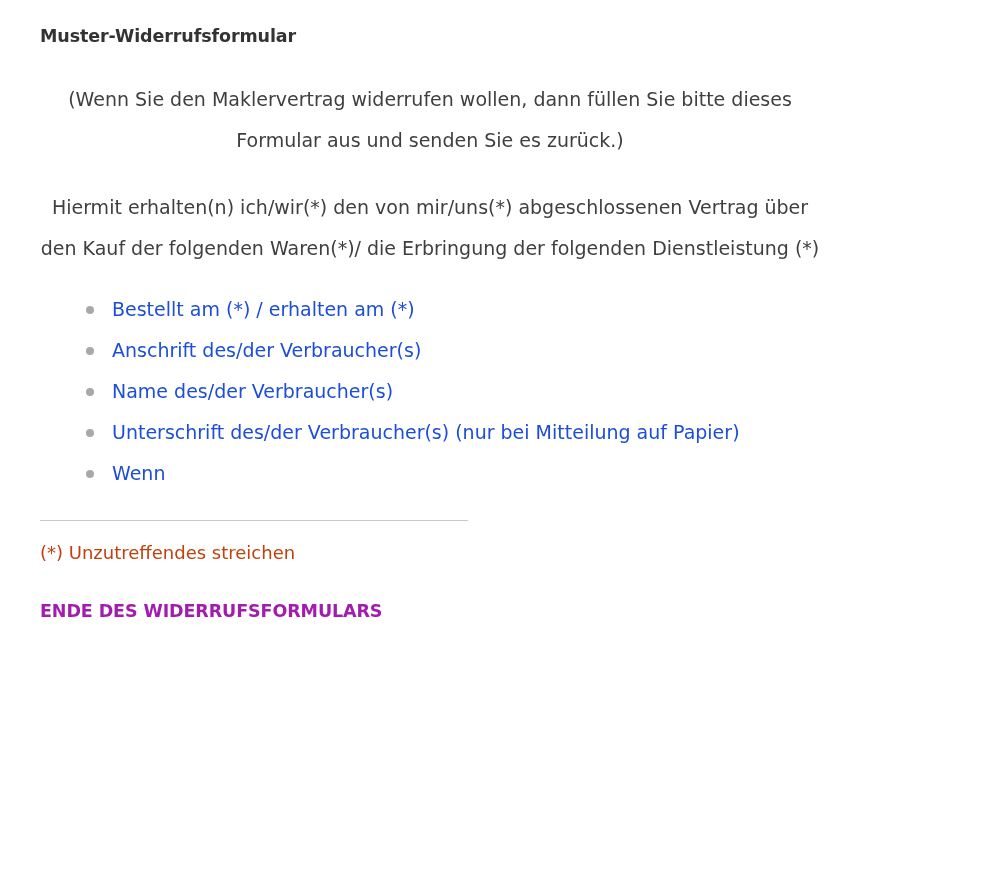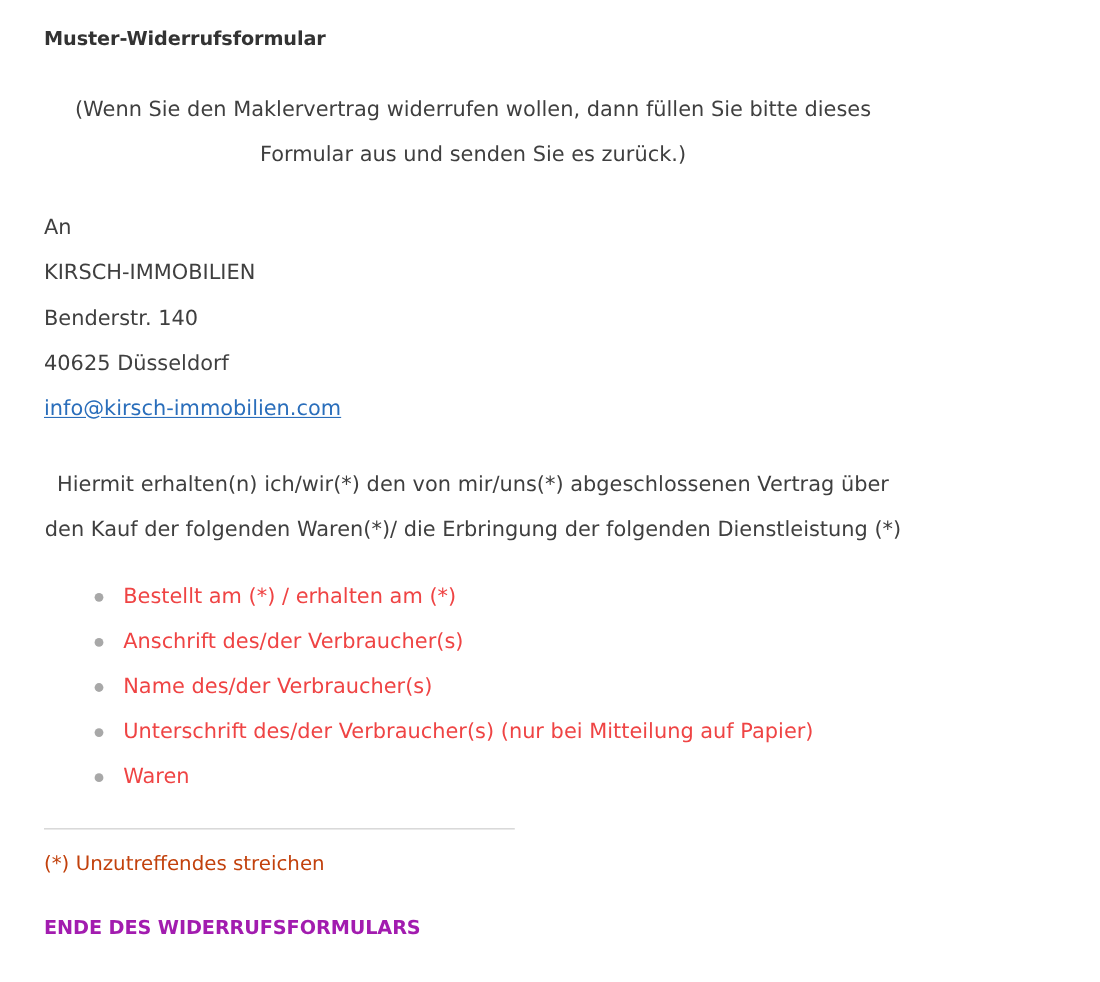--- a/index.html
+++ b/index.html
@@ -53,21 +53,21 @@
   }
   ul.field-list {
     list-style: none;
     margin: 0 0 26px 0;
     padding: 0 0 0 44px;
   }
   ul.field-list li {
     position: relative;
     font-size: 19px;
     line-height: 41px;
-    color: #ef4444;
+    color: #1d4ed8;
     padding-left: 28px;
   }
   ul.field-list li::before {
     content: "";
     position: absolute;
     left: 2px;
     top: 17px;
     width: 8px;
     height: 8px;
     border-radius: 50%;
@@ -96,36 +96,29 @@
 </style>
 </head>
 <body>
 
 <div class="page">
 
   <h1 class="doc-title">Muster-Widerrufsformular</h1>
 
   <p class="para">(Wenn Sie den Maklervertrag widerrufen wollen, dann füllen Sie bitte dieses Formular aus und senden Sie es zurück.)</p>
 
-  <div class="address-block">
-    <div class="address-line">An</div>
-    <div class="address-line">KIRSCH-IMMOBILIEN</div>
-    <div class="address-line">Benderstr. 140</div>
-    <div class="address-line">40625 Düsseldorf</div>
-    <div class="address-line"><a class="email-link" href="#">info@kirsch-immobilien.com</a></div>
-  </div>
 
   <p class="para body-para">Hiermit erhalten(n) ich/wir(*) den von mir/uns(*) abgeschlossenen Vertrag über den Kauf der folgenden Waren(*)/ die Erbringung der folgenden Dienstleistung (*)</p>
 
   <ul class="field-list">
     <li>Bestellt am (*) / erhalten am (*)</li>
     <li>Anschrift des/der Verbraucher(s)</li>
     <li>Name des/der Verbraucher(s)</li>
     <li>Unterschrift des/der Verbraucher(s) (nur bei Mitteilung auf Papier)</li>
-    <li>Waren</li>
+    <li>Wenn</li>
   </ul>
 
   <div class="rule"></div>
 
   <p class="footnote">(*) Unzutreffendes streichen</p>
 
   <p class="doc-end">ENDE DES WIDERRUFSFORMULARS</p>
 
 </div>
 

